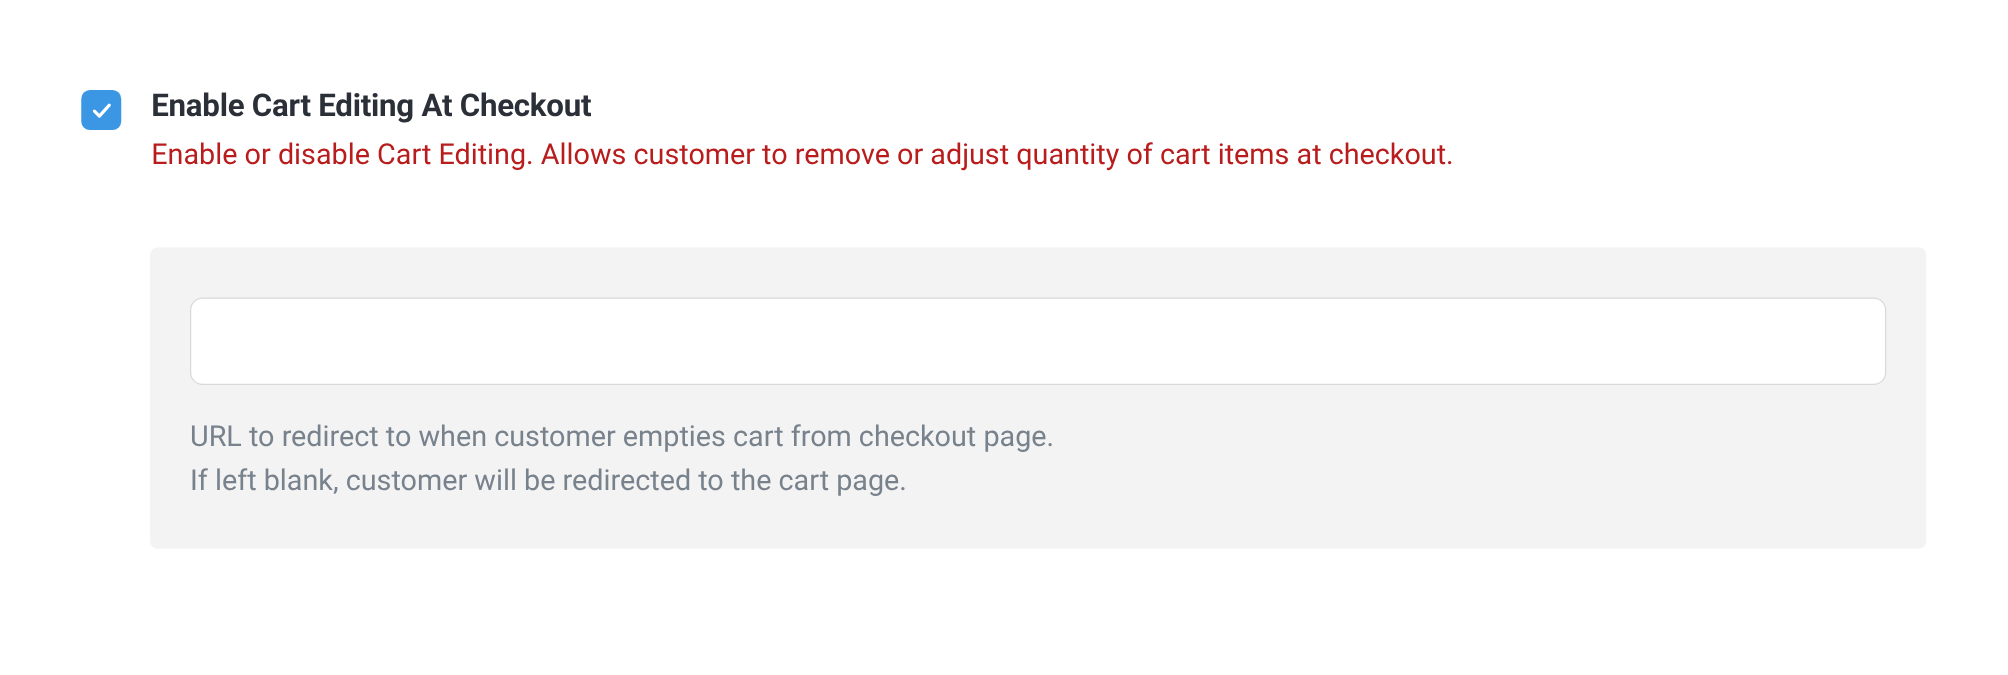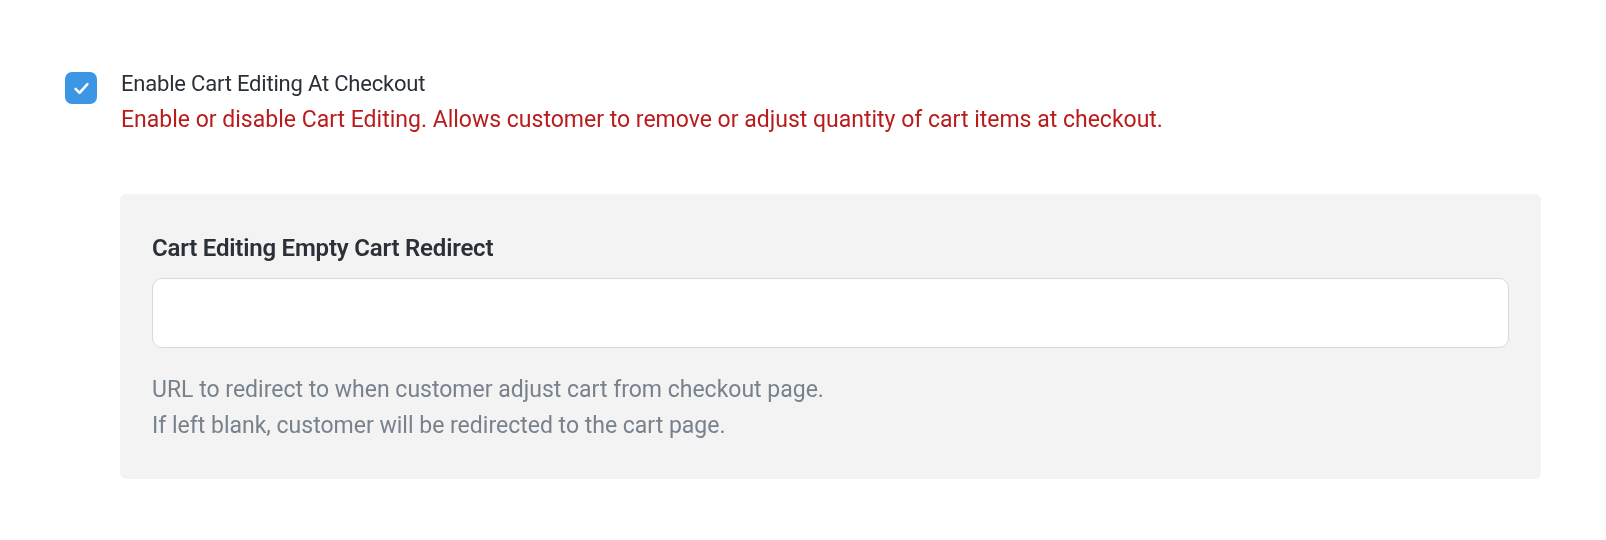--- a/index.html
+++ b/index.html
@@ -39,22 +39,22 @@
       stroke: #ffffff;
       stroke-width: 3.2;
       fill: none;
       stroke-linecap: round;
       stroke-linejoin: round;
     }
     .setting-text {
       flex: 1;
     }
     .setting-title {
-      font-size: 22px;
-      font-weight: 400;
+      font-size: 25px;
+      font-weight: 700;
       color: #2a2f38;
       line-height: 1.3;
       margin-bottom: 4px;
       letter-spacing: -0.2px;
     }
     .setting-desc {
       font-size: 23px;
       font-weight: 400;
       color: #b91c1c;
       line-height: 1.45;
@@ -103,19 +103,18 @@
       </svg>
     </div>
   </div>
   <div class="setting-text">
     <div class="setting-title">Enable Cart Editing At Checkout</div>
     <div class="setting-desc">Enable or disable Cart Editing. Allows customer to remove or adjust quantity of cart items at checkout.</div>
   </div>
 </div>
 
 <div class="panel">
-  <div class="panel-label">Cart Editing Empty Cart Redirect</div>
   <input type="text" class="panel-input" value="" style="">
   <div class="panel-help">
-    <div>URL to redirect to when customer adjust cart from checkout page.</div>
+    <div>URL to redirect to when customer empties cart from checkout page.</div>
     <div>If left blank, customer will be redirected to the cart page.</div>
   </div>
 </div>
 
 </body></html>

